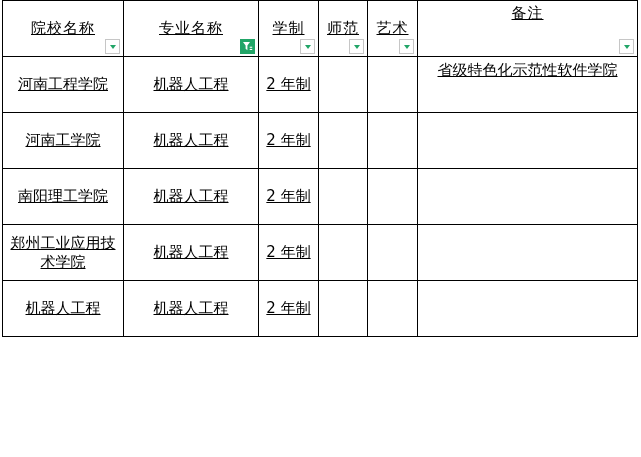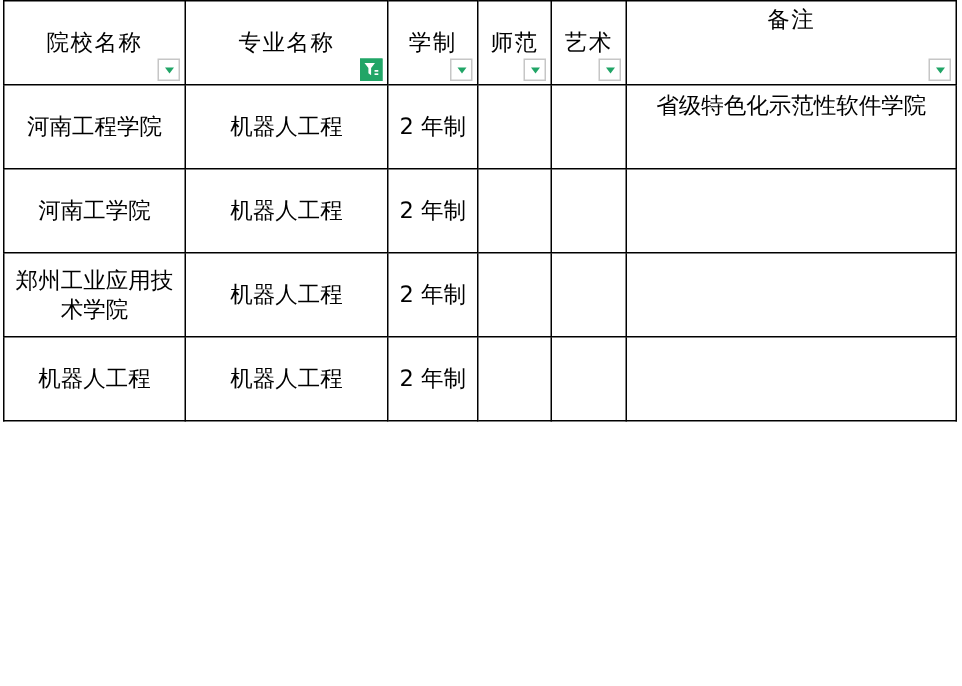--- a/index.html
+++ b/index.html
@@ -3,21 +3,21 @@
 <meta charset="utf-8">
 <style>
   :root { --green:#21a567; --fborder:#c6c6c6; --grid:#000000; }
   * { box-sizing: border-box; }
   html,body { margin:0; padding:0; }
   body {
     width:641px; height:457px; background:#ffffff; overflow:hidden;
     font-family:"DejaVu Sans","Liberation Sans",sans-serif; color:#000;
   }
   .sheet { position:relative; padding-left:2px; }
-  table { border-collapse:collapse; table-layout:fixed; }
+  table { border-collapse:collapse; table-layout:fixed;text-decoration:underline; }
   th,td {
     border:1px solid var(--grid); padding:0; font-weight:normal;
     font-size:15px; overflow:hidden;
   }
   thead th { height:56px; position:relative; vertical-align:top; }
   .hlabel { display:block; margin-top:18px; text-align:center; letter-spacing:1px; }
   th.th-remark .hlabel { margin-top:3px; }
   .fbtn {
     position:absolute; right:3px; bottom:2px; width:15px; height:15px;
     background:#ffffff; border:1px solid var(--fborder);
@@ -116,20 +116,28 @@
   </tr>
         <tr>
     <td class="c-school">河南工学院</td>
     <td class="c-major">机器人工程</td>
     <td class="c-duration">2 年制</td>
     <td class="c-normal"></td>
     <td class="c-art"></td>
     <td class="c-remark"></td>
   </tr>
         <tr>
+    <td class="c-school">南阳理工学院</td>
+    <td class="c-major">机器人工程</td>
+    <td class="c-duration">2 年制</td>
+    <td class="c-normal"></td>
+    <td class="c-art"></td>
+    <td class="c-remark"></td>
+  </tr>
+        <tr>
     <td class="c-school">郑州工业应用技术学院</td>
     <td class="c-major">机器人工程</td>
     <td class="c-duration">2 年制</td>
     <td class="c-normal"></td>
     <td class="c-art"></td>
     <td class="c-remark"></td>
   </tr>
         <tr>
     <td class="c-school">机器人工程</td>
     <td class="c-major">机器人工程</td>

